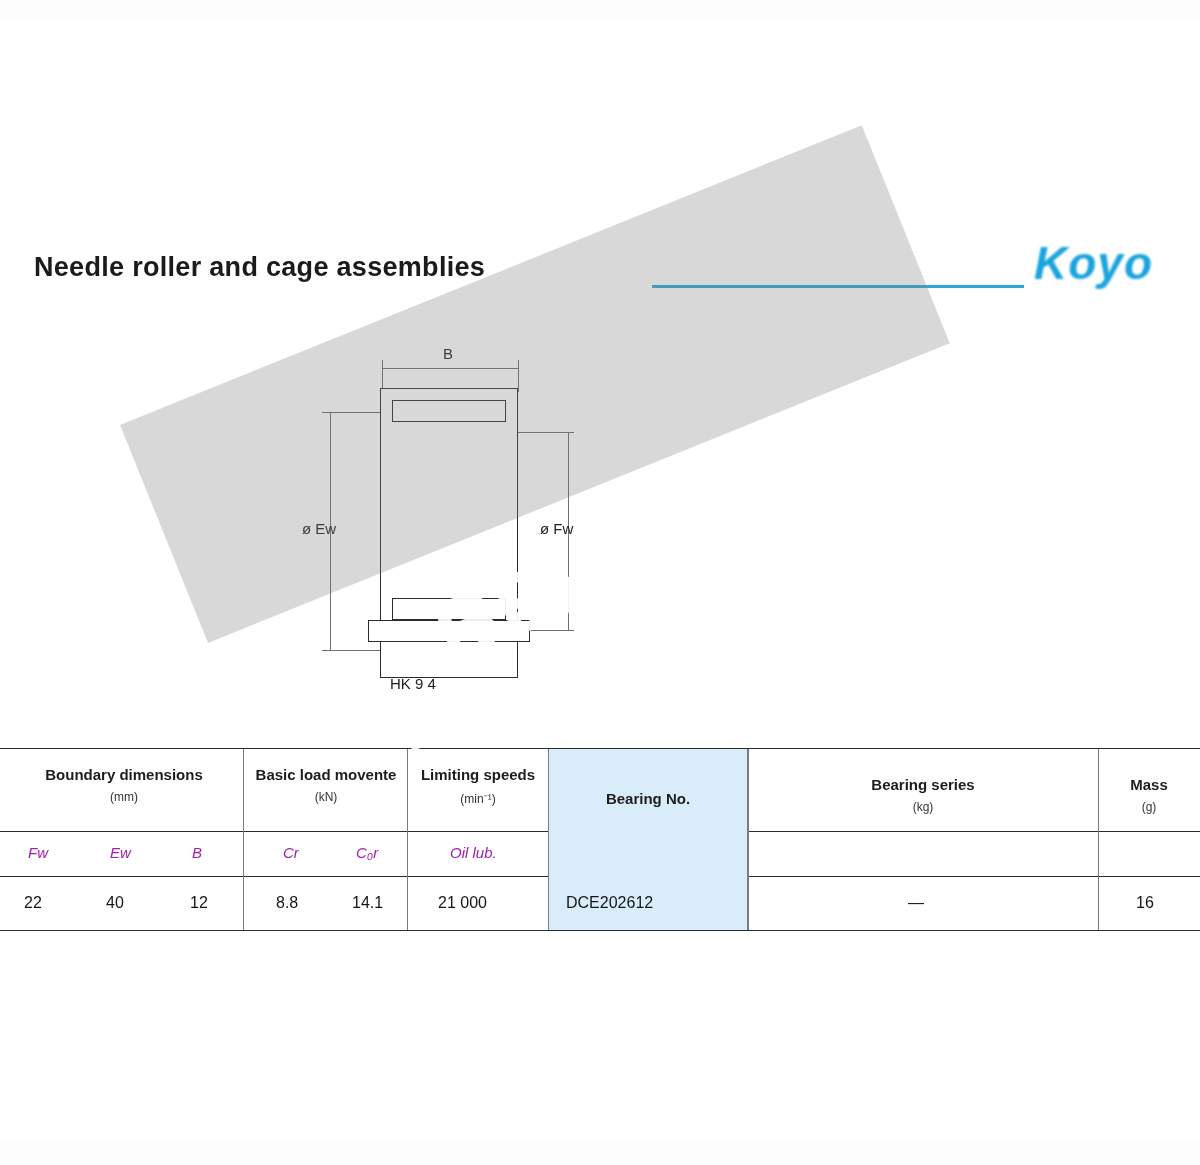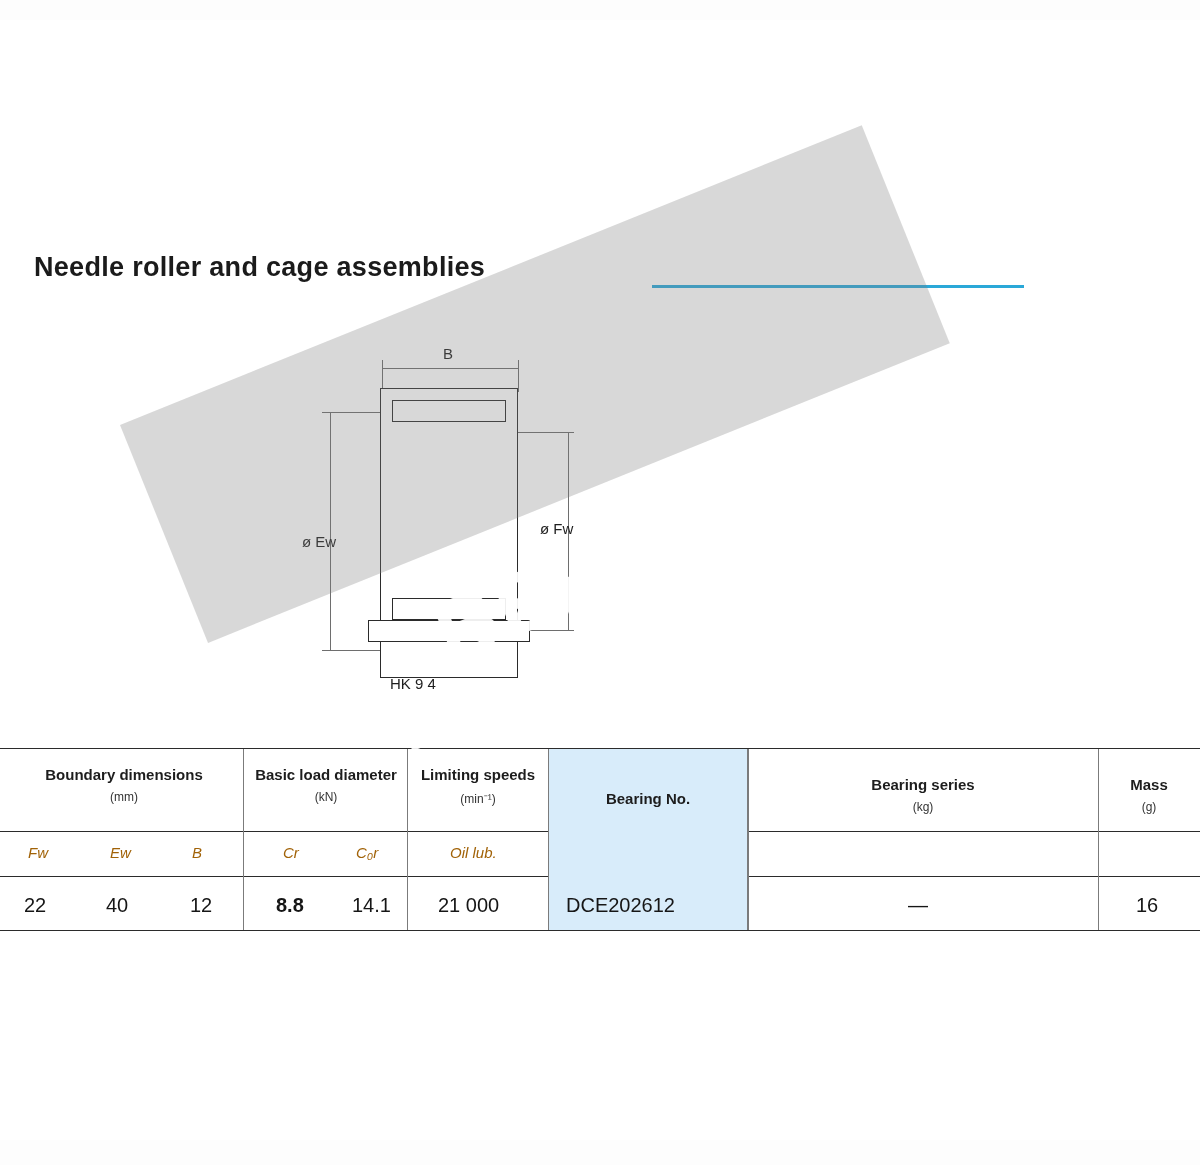--- a/index.html
+++ b/index.html
@@ -175,27 +175,27 @@
   }
   .th-unit {
     font-size: 12px;
     color: #333;
     white-space: nowrap;
   }
   .th-sym {
     position: absolute;
     font-size: 15px;
     font-style: italic;
-    color: #a16207;
+    color: #a21caf;
     filter: blur(0.7px);
     white-space: nowrap;
   }
   .cell {
     position: absolute;
-    font-size: 20px;
+    font-size: 16px;
     color: #161616;
     filter: blur(0.7px);
     white-space: nowrap;
   }
   .cell-bold {
     font-weight: normal;
   }
 
   
   #watermark {
@@ -236,33 +236,34 @@
 </style>
 </head>
 <body>
 
 <div id="scan">
   <div id="page">
 
     <div id="header">
       <div id="doc-title">Needle roller and cage assemblies</div>
       <div id="title-rule"></div>
+      <div id="brand">Koyo</div>
     </div>
 
     <div id="drawing">
 
       <div class="ln h thin" style="left:82px; top:28px; width:136px;"></div>
       <div class="ln v thin" style="left:82px; top:20px; height:32px;"></div>
       <div class="ln v thin" style="left:218px; top:20px; height:32px;"></div>
       <div class="dim-label" style="left:143px; top:5px;">B</div>
 
       <div class="ln v thin" style="left:30px; top:72px; height:238px;"></div>
       <div class="ln h thin" style="left:22px; top:72px; width:62px;"></div>
       <div class="ln h thin" style="left:22px; top:310px; width:62px;"></div>
-      <div class="dim-label" style="left:2px; top:193px;text-align:center;">ø Ew</div>
+      <div class="dim-label" style="left:2px; top:180px;text-align:center;">ø Ew</div>
 
       <div class="ln v thin" style="left:268px; top:92px; height:198px;"></div>
       <div class="ln h thin" style="left:214px; top:92px; width:60px;"></div>
       <div class="ln h thin" style="left:214px; top:290px; width:60px;"></div>
       <div class="dim-label" style="left:240px; top:180px;">ø Fw</div>
 
       <div id="body-outer"></div>
       <div id="cage-top"></div>
       <div id="cage-bot"></div>
       <div id="flange-bot"></div>
@@ -281,21 +282,21 @@
       <div class="vsep" style="left:407px;"></div>
       <div class="vsep" style="left:548px;"></div>
       <div class="vsep" style="left:748px;"></div>
       <div class="vsep" style="left:1098px;"></div>
 
       <div id="bearing-col"></div>
 
       <div class="th th-main" style="left:8px;  top:18px; width:232px;">Boundary dimensions</div>
       <div class="th th-unit" style="left:8px;  top:42px; width:232px;">(mm)</div>
 
-      <div class="th th-main" style="left:248px; top:18px; width:156px;">Basic load diameter</div>
+      <div class="th th-main" style="left:248px; top:18px; width:156px;">Basic load movente</div>
       <div class="th th-unit" style="left:248px; top:42px; width:156px;">(kN)</div>
 
       <div class="th th-main" style="left:412px; top:18px; width:132px;">Limiting speeds</div>
       <div class="th th-unit" style="left:412px; top:42px; width:132px;">(min⁻¹)</div>
 
       <div class="th th-main" style="left:552px; top:42px; width:192px;">Bearing No.</div>
 
       <div class="th th-main" style="left:752px; top:28px; width:342px;">Bearing series</div>
       <div class="th th-unit" style="left:752px; top:52px; width:342px;">(kg)</div>
 
@@ -306,21 +307,21 @@
       <div class="th-sym" style="left:110px; top:96px;">Ew</div>
       <div class="th-sym" style="left:192px; top:96px;">B</div>
       <div class="th-sym" style="left:283px; top:96px;">Cr</div>
       <div class="th-sym" style="left:356px; top:96px;">C₀r</div>
       <div class="th-sym" style="left:450px; top:96px;">Oil lub.</div>
       <div class="th-sym" style="left:1128px; top:96px;"></div>
 
       <div class="cell" style="left:24px;  top:146px;">22</div>
       <div class="cell" style="left:106px; top:146px;">40</div>
       <div class="cell" style="left:190px; top:146px;">12</div>
-      <div class="cell" style="left:276px; top:146px;font-weight:bold;">8.8</div>
+      <div class="cell" style="left:276px; top:146px;">8.8</div>
       <div class="cell" style="left:352px; top:146px;">14.1</div>
       <div class="cell" style="left:438px; top:146px;">21 000</div>
       <div class="cell cell-bold" style="left:566px; top:146px;">DCE202612</div>
       <div class="cell" style="left:908px; top:146px;">—</div>
       <div class="cell" style="left:1136px; top:146px;">16</div>
     </div>
 
     <div id="watermark">
       <div id="wm-band"></div>
       <div id="wm-text1">BEHT</div>

